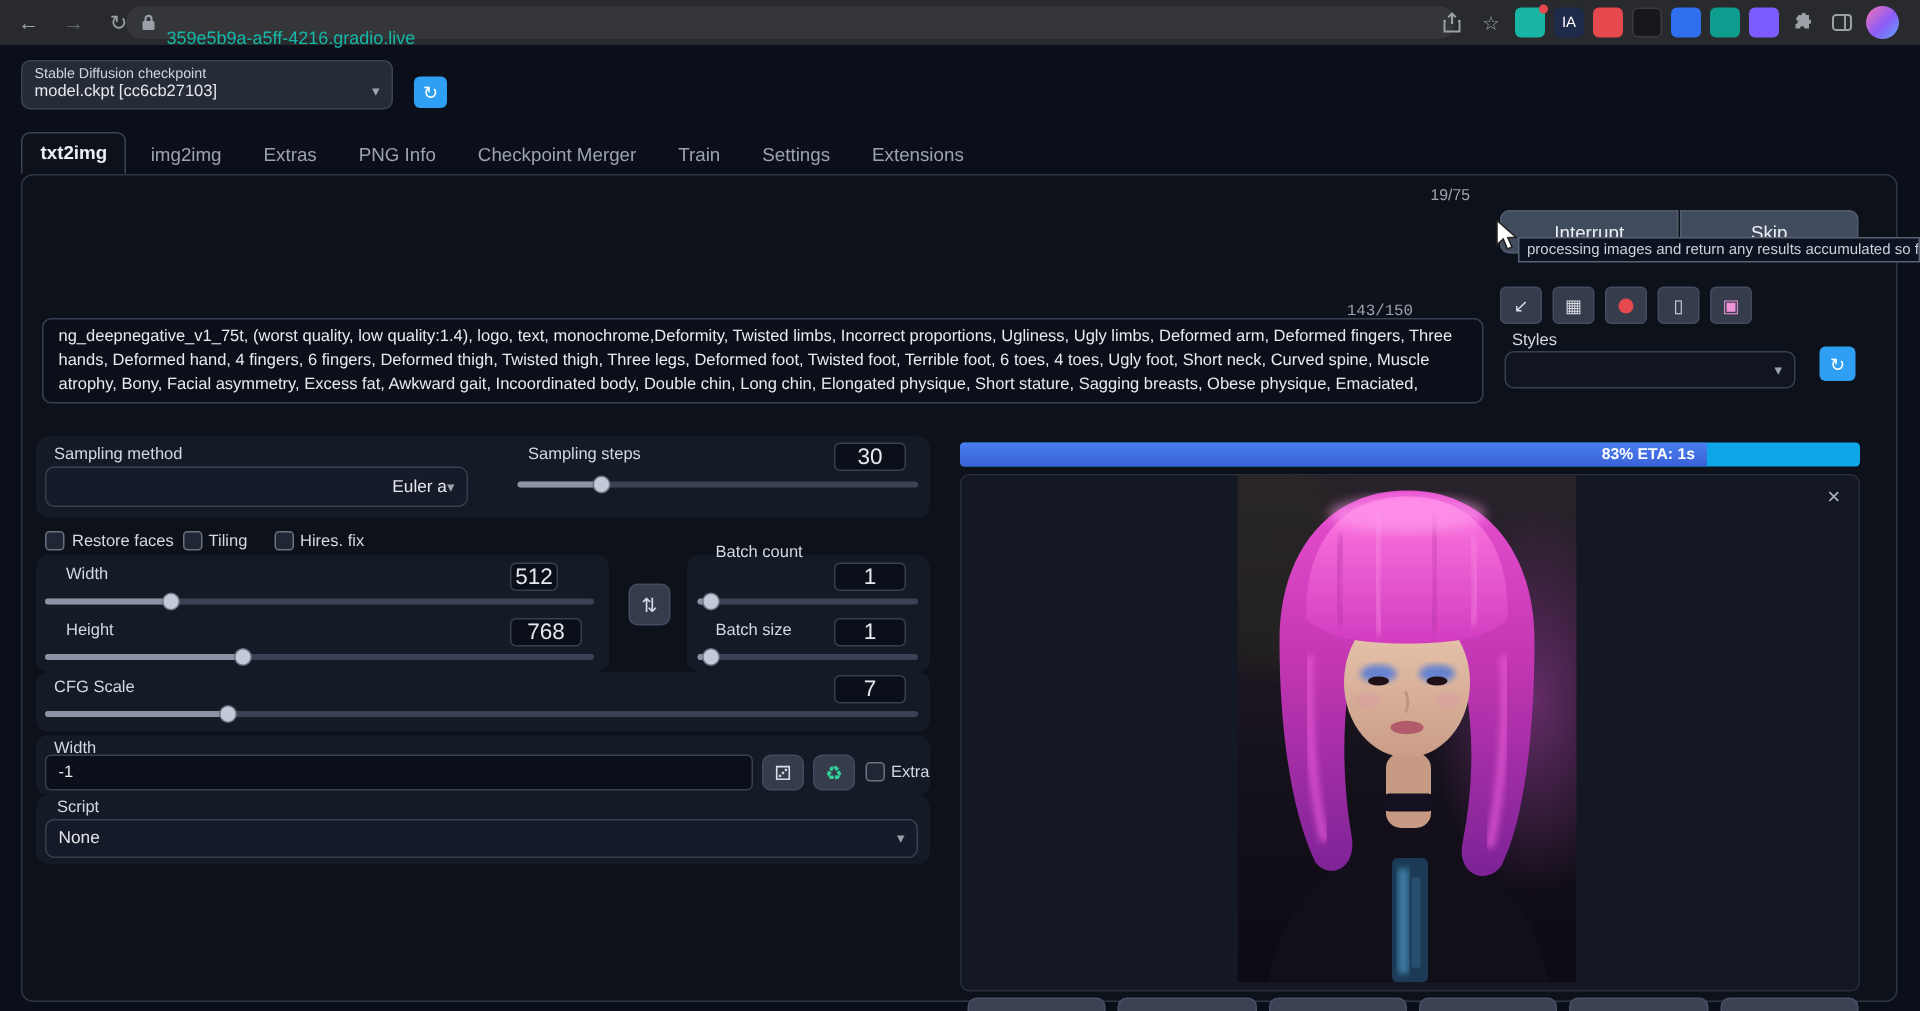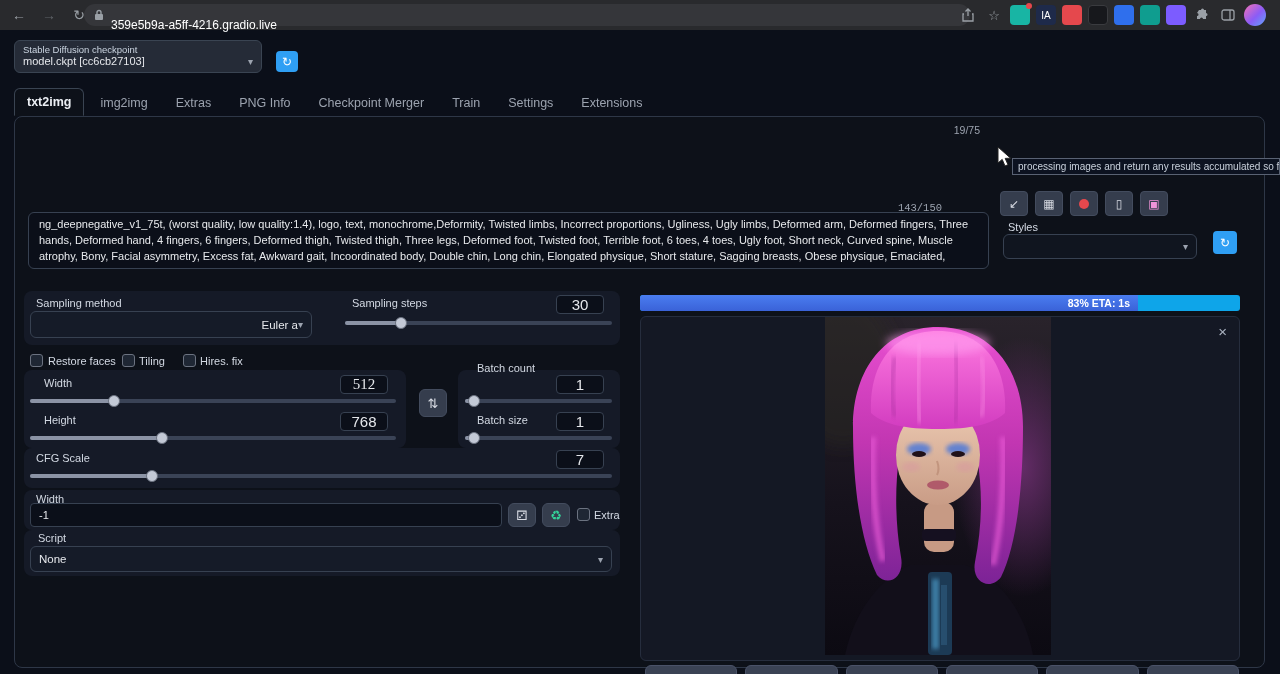--- a/index.html
+++ b/index.html
@@ -9,21 +9,21 @@
   .abs{position:absolute;}
 
   
   .chrome{position:absolute;left:0;top:0;width:1280px;height:30px;background:#292a2d;
           display:flex;align-items:center;}
   .navbtn{width:22px;height:22px;display:flex;align-items:center;justify-content:center;
           color:#9aa0a6;font-size:14px;margin-left:8px;border-radius:50%;}
   .navbtn.dim{color:#5f6368;}
   .urlpill{position:absolute;left:84px;top:4px;width:886px;height:22px;background:#35363a;
            border-radius:12px;display:flex;align-items:center;padding:0 10px;gap:7px;}
-  .urltext{font-size:12px;color:#ffffff;white-space:nowrap;margin-top:19px;}
+  .urltext{font-size:12px;color:#14b8a6;white-space:nowrap;margin-top:19px;}
   .chromeicons{position:absolute;right:14px;top:4px;height:22px;display:flex;align-items:center;gap:6px;}
   .cicon{width:20px;height:20px;border-radius:4px;display:flex;align-items:center;justify-content:center;
          font-size:10px;color:#fff;position:relative;}
   .cicon .dotbadge{position:absolute;right:-2px;top:-2px;width:6px;height:6px;border-radius:50%;background:#e5484d;}
   .avatar{width:22px;height:22px;border-radius:50%;background:linear-gradient(135deg,#f472b6 0%,#8b5cf6 55%,#60a5fa 100%);}
 
   
   .ckpt{position:absolute;left:14px;top:40px;width:248px;height:33px;background:#252b37;
         border:1px solid #3a4452;border-radius:6px;padding:3px 8px;cursor:pointer;}
   .ckpt .lbl{font-size:9.5px;color:#cbd5e1;line-height:11px;}
@@ -161,20 +161,24 @@
     <div class="tab">Extensions</div>
   </div>
 
   <div class="mainpanel"></div>
 
   <div class="counter abs" style="left:850px;top:124px;width:130px;">19/75</div>
 
   <div class="counter abs" style="left:812px;top:202px;width:130px;font-family:Liberation Mono, monospace;">143/150</div>
   <textarea class="prompt" style="left: 28px; top: 212px; width: 961px; height: 57px; padding-top: 4px;">ng_deepnegative_v1_75t, (worst quality, low quality:1.4), logo, text, monochrome,Deformity, Twisted limbs, Incorrect proportions, Ugliness, Ugly limbs, Deformed arm, Deformed fingers, Three hands, Deformed hand, 4 fingers, 6 fingers, Deformed thigh, Twisted thigh, Three legs, Deformed foot, Twisted foot, Terrible foot, 6 toes, 4 toes, Ugly foot, Short neck, Curved spine, Muscle atrophy, Bony, Facial asymmetry, Excess fat, Awkward gait, Incoordinated body, Double chin, Long chin, Elongated physique, Short stature, Sagging breasts, Obese physique, Emaciated,</textarea>
 
+  <div class="abs" style="left:1000px;top:140px;width:239px;height:29px;display:flex;gap:1px;">
+    <div class="genbtn" style="border-radius:6px 0 0 6px;">Interrupt</div>
+    <div class="genbtn" style="border-radius:0 6px 6px 0;">Skip</div>
+  </div>
   <div class="tooltip">processing images and return any results accumulated so far.</div>
   <div class="abs" style="left:996px;top:146px;z-index:7;">
     <svg width="18" height="22" viewBox="0 0 18 22">
         <path d="M2,1 L2,17 L6.2,13.4 L9,20 L12,18.7 L9.2,12.4 L14.6,12.2 Z" fill="#ffffff" stroke="#222" stroke-width="1"></path>
       </svg>
   </div>
 
   <div class="toolrow">
     <div class="toolbtn">↙</div>
     <div class="toolbtn">▦</div>
@@ -216,21 +220,21 @@
   </div>
 
   <div class="cbbox" style="left:30px;top:354px;"></div>
   <div class="ctl-label" style="left:48px;top:355px;">Restore faces</div>
   <div class="cbbox" style="left:122px;top:354px;"></div>
   <div class="ctl-label" style="left:139px;top:355px;">Tiling</div>
   <div class="cbbox" style="left:183px;top:354px;"></div>
   <div class="ctl-label" style="left:200px;top:355px;">Hires. fix</div>
 
   <div class="ctl-label" style="left:44px;top:377px;">Width</div>
-  <div class="numbox" style="left:340px;top:375px;width:48px;height:19px;font-family:Liberation Serif, serif;">512</div>
+  <div class="numbox" style="left:340px;top:375px;width:32px;height:19px;">512</div>
   <div class="slider" style="left:30px;top:395px;width:366px;height:12px;">
     <div class="track">
         <div class="fill" style="width: 23%;">
           <div class="thumb"></div>
         </div>
       </div>
   </div>
 
   <div class="ctl-label" style="left:44px;top:414px;">Height</div>
   <div class="numbox" style="left:340px;top:412px;width:48px;height:19px;">768</div>

